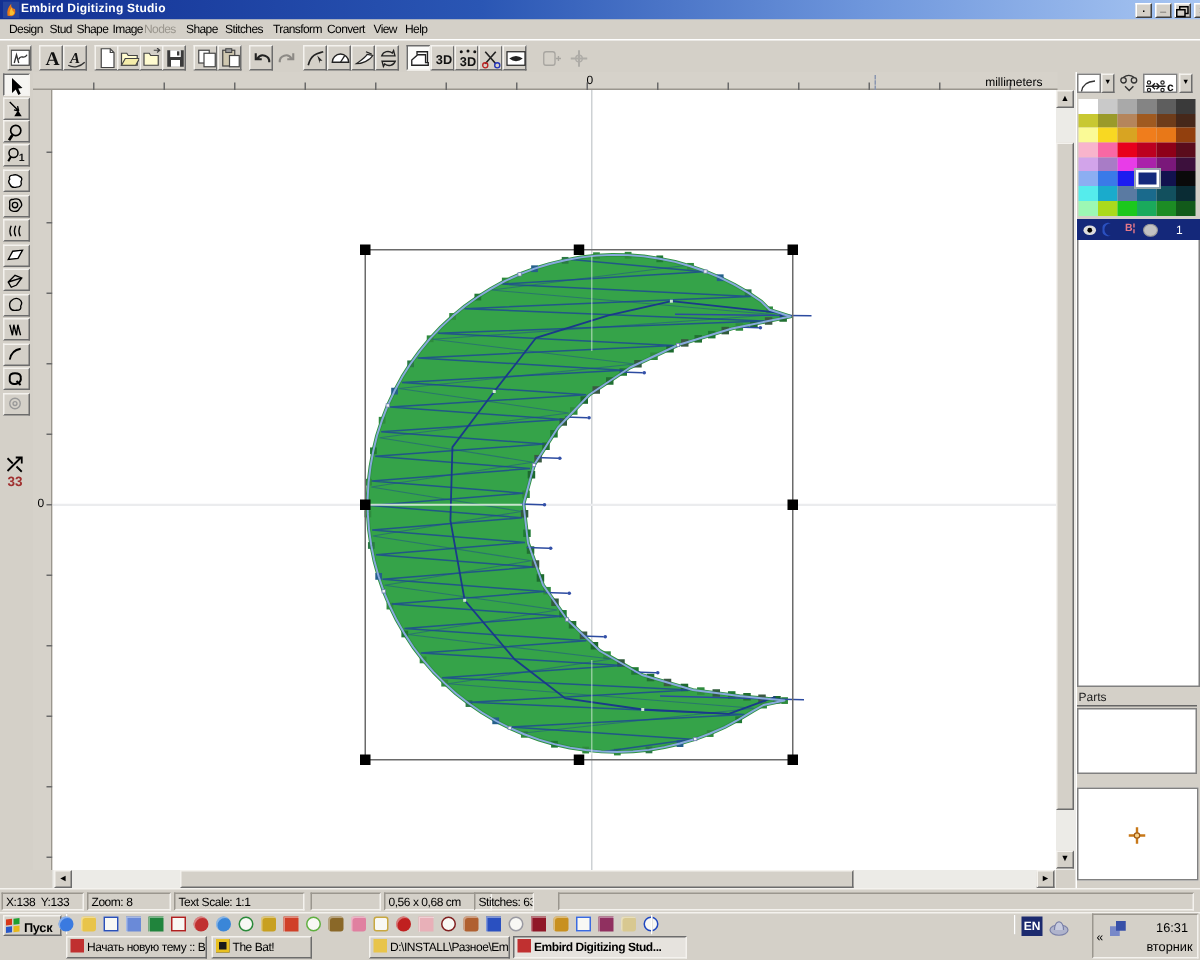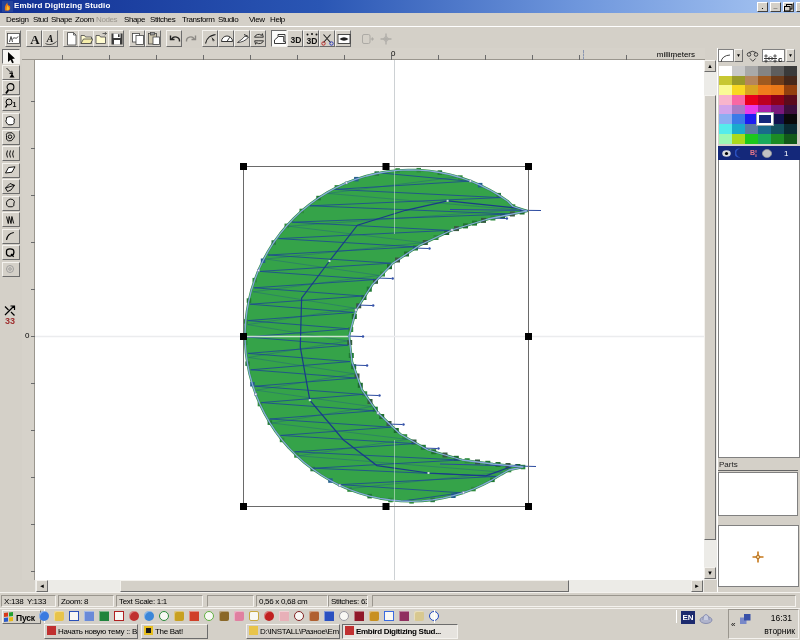--- a/index.html
+++ b/index.html
@@ -41,26 +41,26 @@
 <div class="wbtn" style="left:783px"><svg width="9" height="8" style="margin-top:1px">
         <rect x="2.5" y="0.5" width="5.5" height="4.5" fill="none" stroke="#000" stroke-width="1"></rect>
         <rect x="0.5" y="2.5" width="5.5" height="4.5" fill="#d4d0c8" stroke="#000" stroke-width="1"></rect>
       </svg></div>
 <div class="wbtn" style="left:796px;line-height:9px">×</div>
 </div>
 <div class="abs menubar">
 <span style="left:6px;color:#000">Design</span>
 <span style="left:33px;color:#000">Stud</span>
 <span style="left:51px;color:#000">Shape</span>
-<span style="left:75px;color:#000">Zoom</span>
+<span style="left:75px;color:#000">Image</span>
 <span style="left:96px;color:#9a968e">Nodes</span>
 <span style="left:124px;color:#000">Shape</span>
 <span style="left:150px;color:#000">Stitches</span>
 <span style="left:182px;color:#000">Transform</span>
-<span style="left:218px;color:#000">Studio</span>
+<span style="left:218px;color:#000">Convert</span>
 <span style="left:249px;color:#000">View</span>
 <span style="left:270px;color:#000">Help</span>
 </div>
 <div class="abs toolbar">
 <div class="tbtn" style="left:5px">
       <svg width="14" height="14" viewBox="0 0 14 14" style="margin:1px">
         <rect x="0.5" y="1.5" width="12" height="10" fill="#fff" stroke="#444" stroke-width="0.8"></rect>
         <path d="M2.5 10 L4 4.5 L5.5 10 M5.5 7.5 C7 3.5 9 8.5 11 4.5" stroke="#333" fill="none" stroke-width="0.9"></path>
       </svg>
     </div>
@@ -547,21 +547,21 @@
 <svg width="12" height="12" style="position:absolute;left:752px;top:551px">
     <path d="M6 0.5 v11 M0.5 6 h11" stroke="#c87818" stroke-width="1.6"></path>
     <circle cx="6" cy="6" r="1.8" fill="#f8d088" stroke="#a05810" stroke-width="0.8"></circle>
   </svg>
 <div class="abs statusbar">
 <div class="spanel" style="left:1px;width:55px">X:138&nbsp; Y:133</div>
 <div class="spanel" style="left:58px;width:56px">Zoom: 8</div>
 <div class="spanel" style="left:116px;width:87px">Text Scale: 1:1</div>
 <div class="spanel" style="left:207px;width:47px"></div>
 <div class="spanel" style="left:256px;width:72px">0,56 x 0,68 cm</div>
-<div class="spanel" style="left:328px;width:40px">Stitches: 63</div>
+<div class="spanel" style="left:316px;width:40px">Stitches: 63</div>
 <div class="spanel" style="left:372px;width:424px"></div>
 </div>
 <div class="abs taskbar"></div>
 <div class="abs" style="left:2px;top:610px;width:39px;height:14px;background:#d4d0c8;border:1px solid;border-color:#f4f2ee #6c6c6c #6c6c6c #f4f2ee">
     <svg width="10" height="10" style="position:absolute;left:1px;top:1px">
       <rect x="0" y="1" width="4" height="4" fill="#d83818" transform="skewY(-6)"></rect>
       <rect x="5" y="1" width="4" height="4" fill="#20a030" transform="skewY(-6)"></rect>
       <rect x="0" y="6" width="4" height="4" fill="#2858c8" transform="skewY(-6)"></rect>
       <rect x="5" y="6" width="4" height="4" fill="#e8b818" transform="skewY(-6)"></rect>
     </svg>

